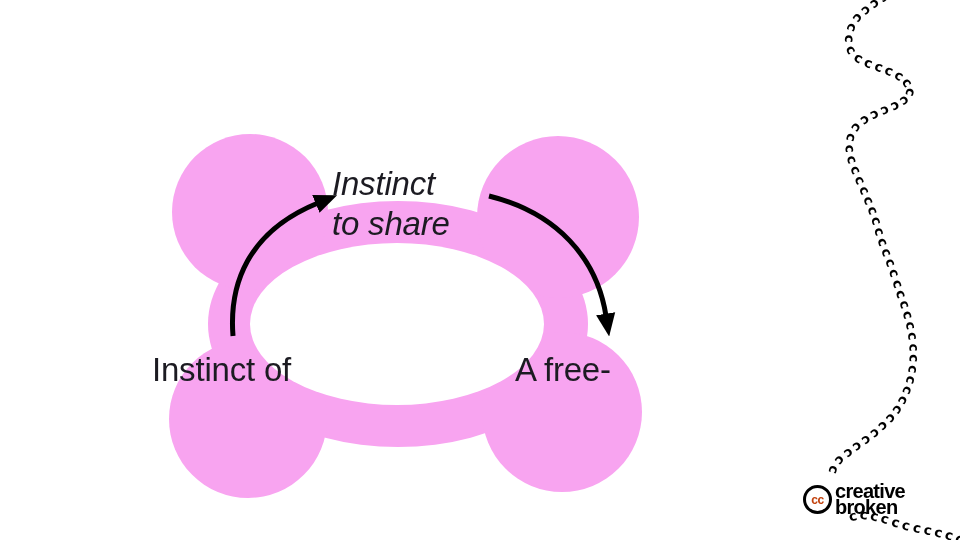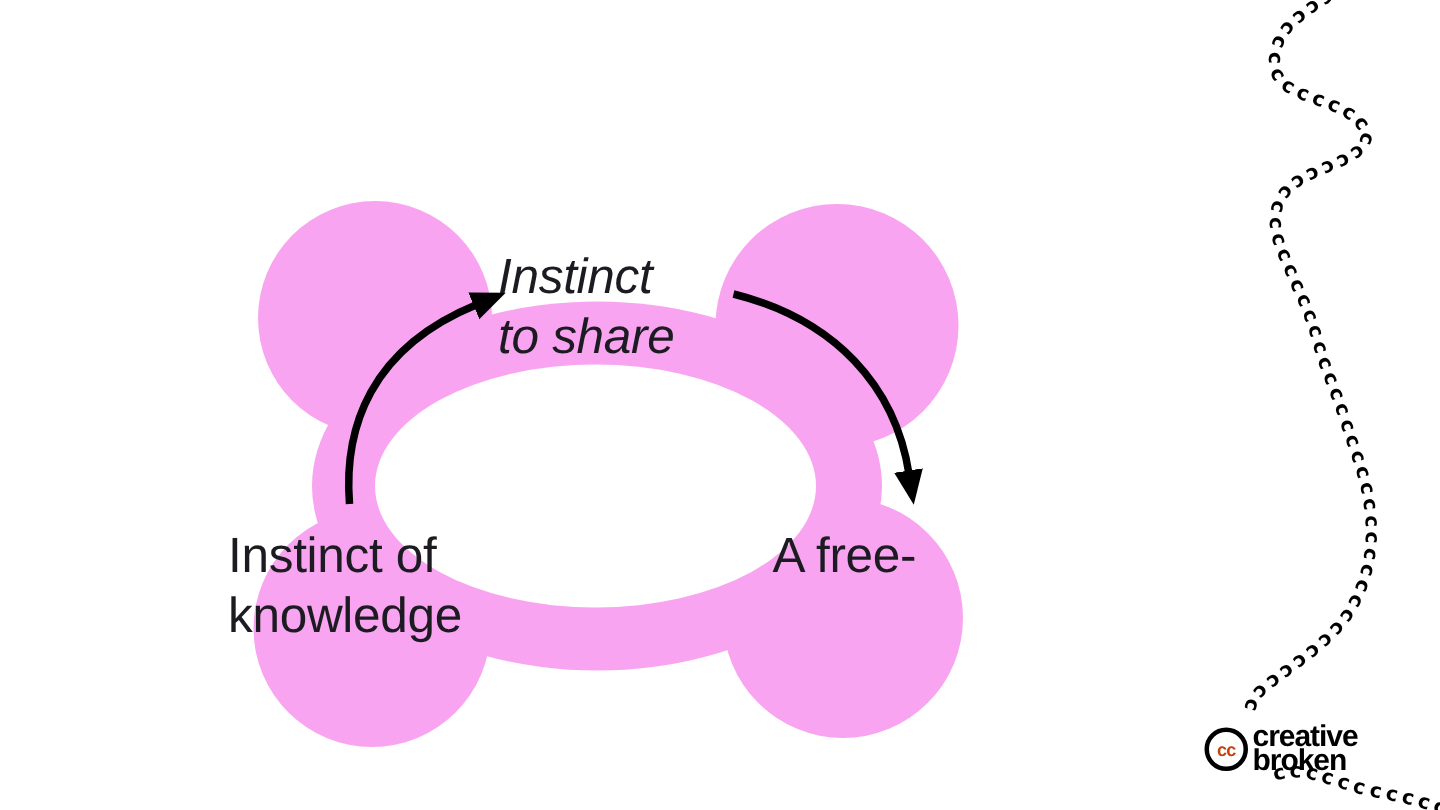--- a/index.html
+++ b/index.html
@@ -122,21 +122,20 @@
       <textPath href="#chainTail">cccccccccccc</textPath>
     </text>
   </svg>
 
   <div class="node-label node-instinct">
     <div>Instinct</div>
     <div>to share</div>
   </div>
   <div class="node-label node-pursuit">
     <div>Instinct of</div>
-    <div>knowledge</div>
   </div>
   <div class="node-label node-freeforall">
     <div>A free-</div>
   </div>
 
   <div class="cc-logo">
     <div class="cc-badge">cc</div>
     <div class="cc-wordmark">
       <div>creative</div>
       <div>broken</div>

